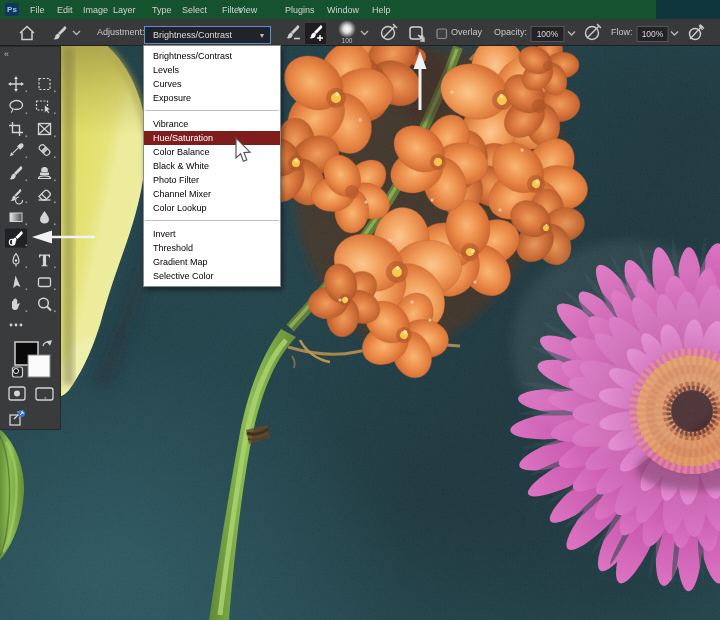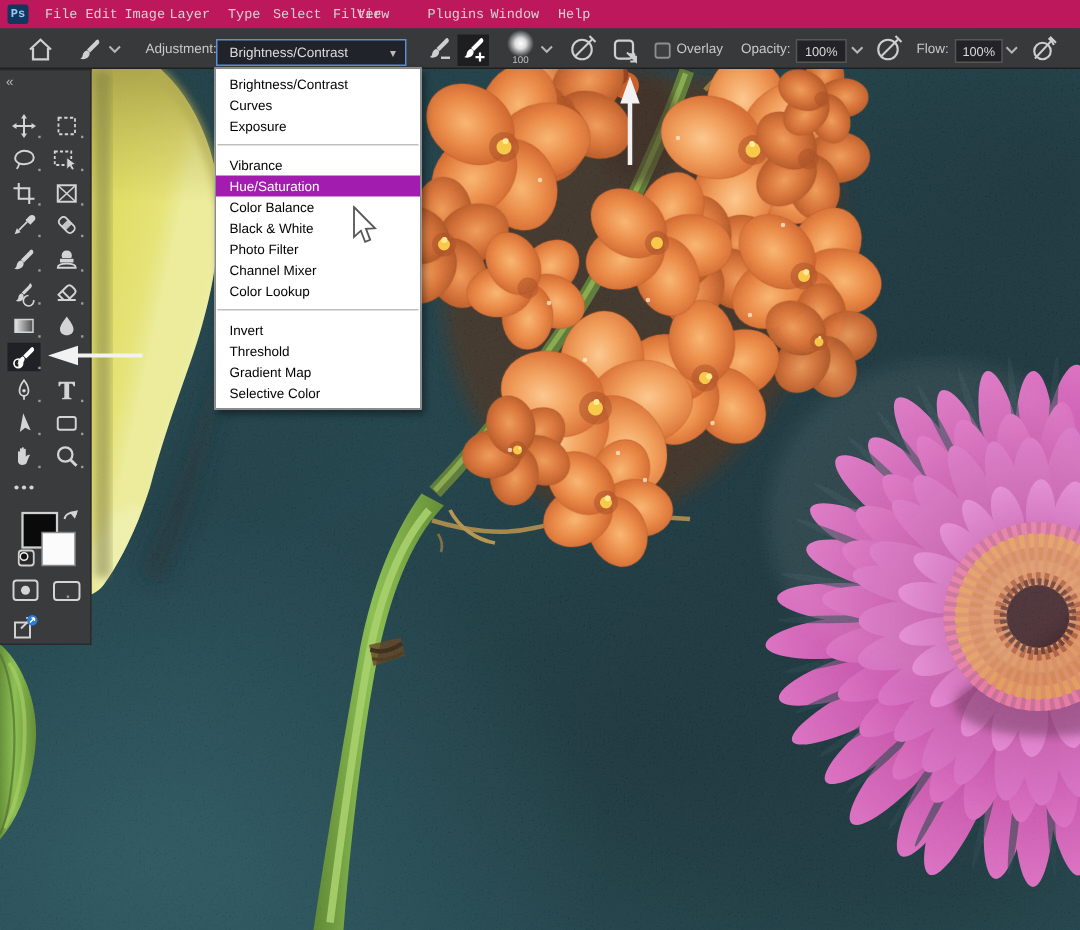--- a/index.html
+++ b/index.html
@@ -1,41 +1,41 @@
 <!DOCTYPE html>
 <html><head>
 <meta charset="utf-8">
 <style>
   html,body{margin:0;padding:0;}
   body{width:720px;height:620px;overflow:hidden;position:relative;
        font-family:"Liberation Sans",sans-serif;background:#123c44;}
   .abs{position:absolute;}
   
-  #menubar{left:0;top:0;width:720px;height:19px;background:#be185d;z-index:10;
-           display:flex;align-items:center;color:#d2d2d2;font-size:9px;font-family:Liberation Mono, monospace;}
+  #menubar{left:0;top:0;width:656px;height:19px;background:#14532d;z-index:10;
+           display:flex;align-items:center;color:#d2d2d2;font-size:9px;}
   #pslogo{position:absolute;left:5px;top:3px;width:14px;height:13px;background:#10375e;
           border-radius:2px;color:#9cc7f0;font-size:8px;font-weight:bold;
           text-align:center;line-height:13px;}
   .mi{position:absolute;top:0;height:19px;line-height:20px;}
   
   #optbar{left:0;top:19px;width:720px;height:26px;background:#38393b;z-index:10;
           border-bottom:1px solid #202020;color:#c9c9c9;font-size:9px;}
   .ot{position:absolute;top:0;height:26px;line-height:27px;}
   
   #selbox{left:144px;top:26px;width:127px;height:18px;background:#20242a;
           border:1px solid #5f8fd0;z-index:20;color:#dcdcdc;font-size:9px;
           line-height:17px;box-sizing:border-box;}
   #selbox span{padding-left:8px;}
   #selbox .chev{position:absolute;right:6px;top:0px;color:#bbb;font-size:8px;}
   
   #dd{left:143px;top:45px;width:138px;background:#fff;border:1px solid #8a8a8a;
       z-index:21;box-shadow:2px 3px 5px rgba(0,0,0,.45);box-sizing:border-box;
       padding:3px 0;}
   .di{height:14px;line-height:14px;padding-left:9px;font-size:9px;color:#000;}
-  .di.sel{background:#a21caf;color:#fff;}
+  .di.sel{background:#7f1d1d;color:#fff;}
   .dsep{height:12px;position:relative;}
   .dsep:after{content:"";position:absolute;left:1px;right:1px;top:5px;height:1px;background:#bfbfbf;}
   
   #toolbar{left:0px;top:46px;width:61px;height:384px;background:#3a3b3d;z-index:15;
            border:1px solid #2a2a2a;border-left:none;box-sizing:border-box;}
 </style>
 </head>
 <body>
 
 <svg class="abs" id="photo" style="left:0;top:0;z-index:1" width="720" height="620" viewBox="0 0 720 620">
@@ -549,20 +549,21 @@
     <text x="652.5" y="37" font-size="8.5" fill="#d8d8d8" text-anchor="middle">100%</text>
     <path d="M671,31.5 L674.5,35 L678,31.5" fill="none" stroke="#b8b8b8" stroke-width="1.3"></path>
     <circle cx="695" cy="34" r="5.5" fill="none" stroke="#cfcfcf" stroke-width="1.4"></circle>
     <path d="M690,39 L702,26 M700,24.5 L704,28.5 M699,25.5 C701,27 702,28 702.5,30" stroke="#cfcfcf" stroke-width="1.3" fill="none"></path>
   </svg>
 
 <div class="abs" id="selbox"><span>Brightness/Contrast</span><span class="chev">▾</span></div>
 
 <div class="abs" id="dd">
   <div class="di">Brightness/Contrast</div>
+  <div class="di">Levels</div>
   <div class="di">Curves</div>
   <div class="di">Exposure</div>
   <div class="dsep"></div>
   <div class="di">Vibrance</div>
   <div class="di sel">Hue/Saturation</div>
   <div class="di">Color Balance</div>
   <div class="di">Black &amp; White</div>
   <div class="di">Photo Filter</div>
   <div class="di">Channel Mixer</div>
   <div class="di">Color Lookup</div>

